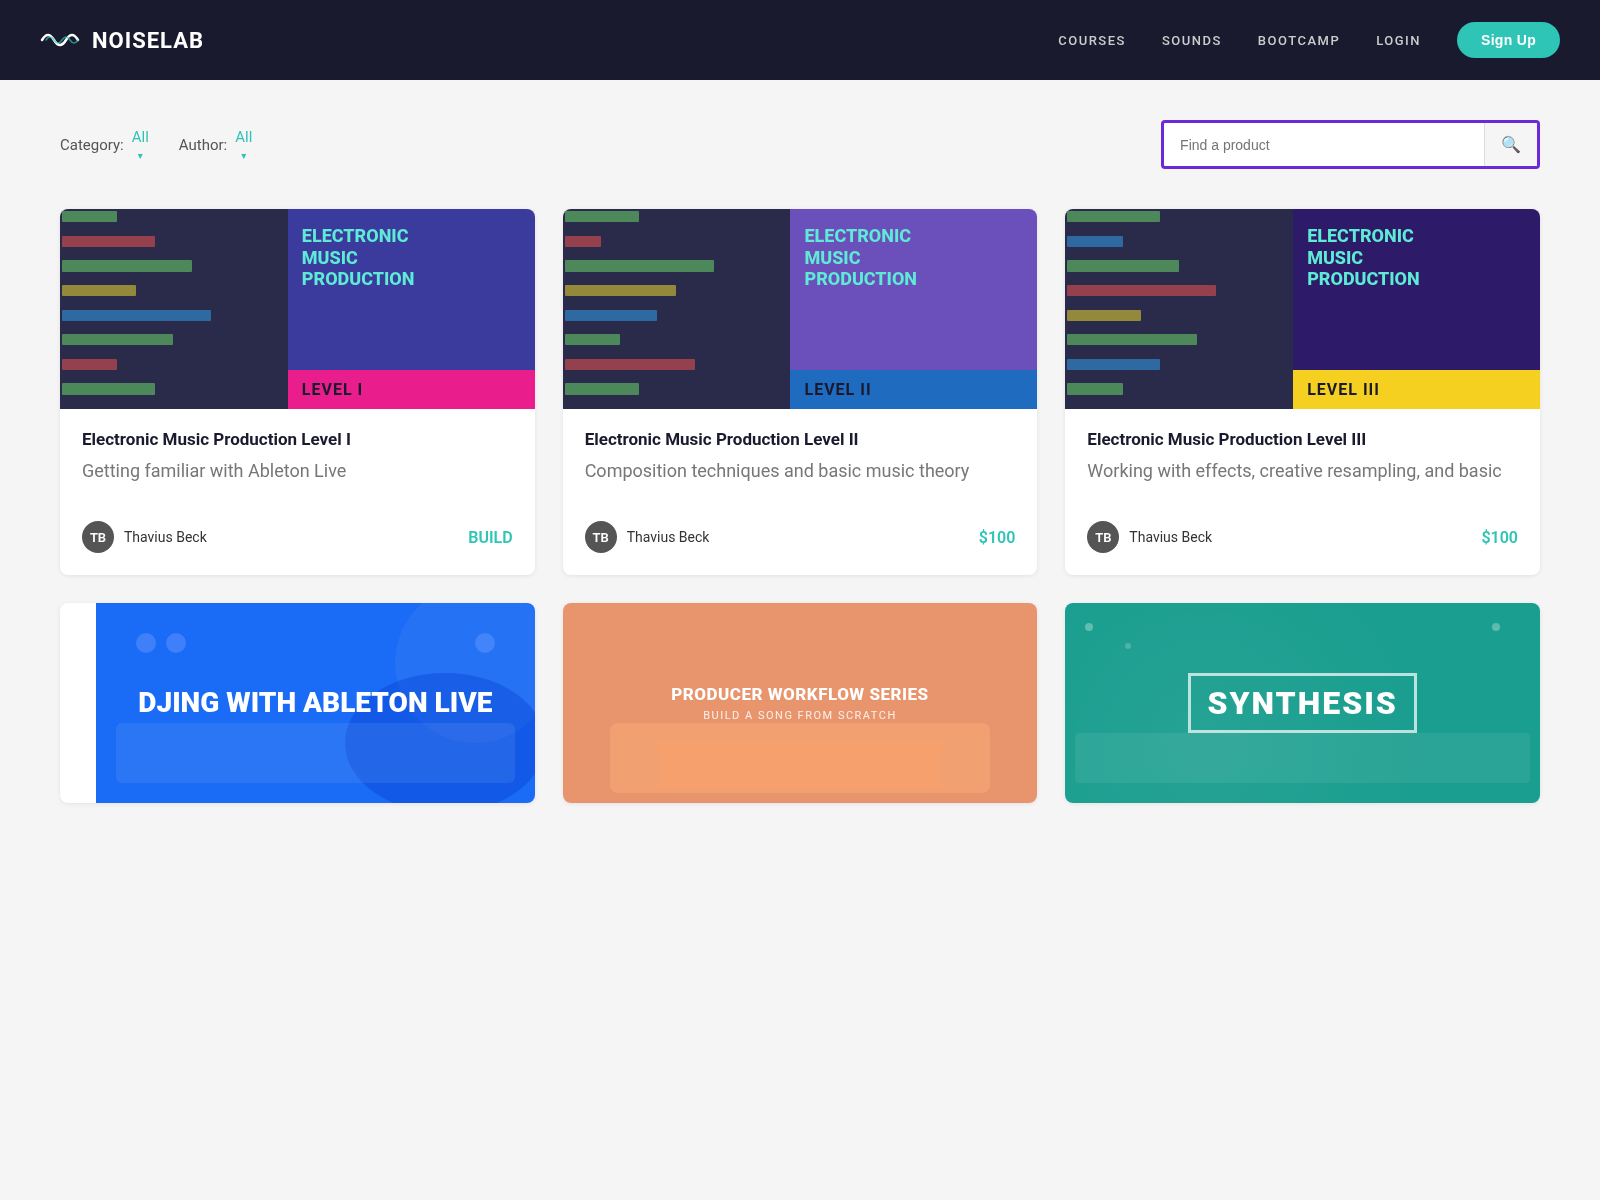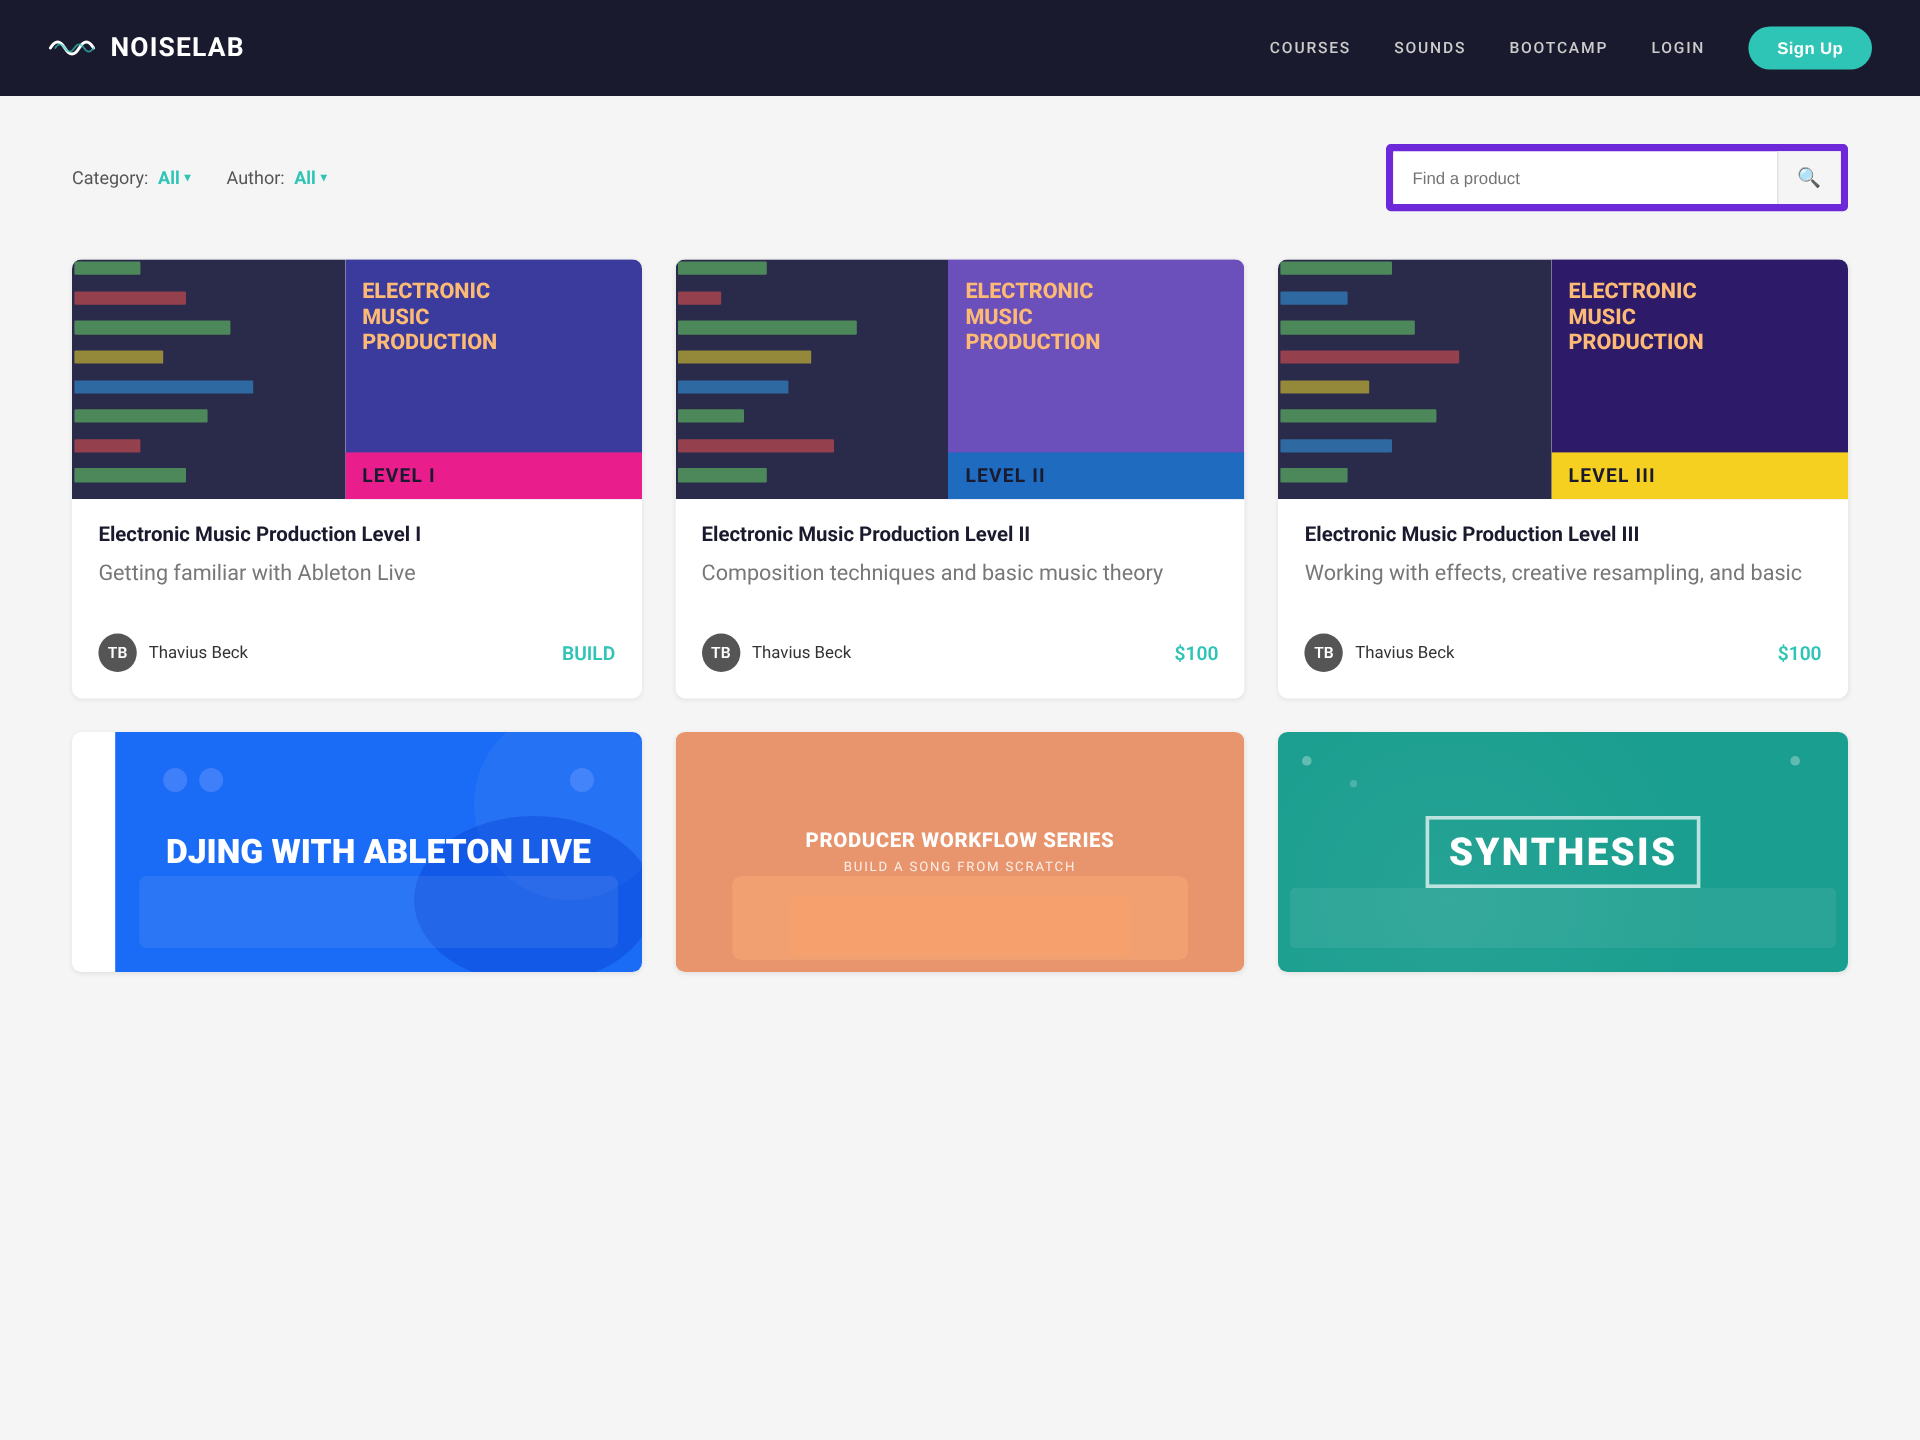--- a/index.html
+++ b/index.html
@@ -72,34 +72,35 @@
     .filter-group {
       display: flex;
       align-items: center;
       gap: 8px;
       font-size: 15px;
       color: #555;
     }
     .filter-label { font-weight: 400; }
     .filter-dropdown {
       color: #2ec4b6;
-      font-weight: 700;
+      font-weight: 400;
       display: flex;
       align-items: center;
       gap: 4px;
       cursor: pointer;
+      flex-direction: column;
     }
     .chevron {
       font-size: 10px;
       color: #2ec4b6;
     }
     .search-box {
       display: flex;
       align-items: center;
-      border: 6px solid #6d28d9;
+      border: 3px solid #6d28d9;
       border-radius: 4px;
       background: white;
       overflow: hidden;
     }
     .search-input {
       border: none;
       outline: none;
       padding: 12px 16px;
       font-size: 14px;
       color: #999;
@@ -156,21 +157,21 @@
       flex-direction: column;
       justify-content: space-between;
     }
     .emp-title-area {
       padding: 16px 14px 8px;
       flex: 1;
     }
     .emp-title-text {
       font-size: 18px;
       font-weight: 800;
-      color: #fdba74;
+      color: #5eead4;
       line-height: 1.2;
       text-transform: uppercase;
     }
     .emp-level-bar {
       padding: 10px 14px;
       display: flex;
       align-items: center;
     }
     .emp-level-text {
       font-size: 16px;

